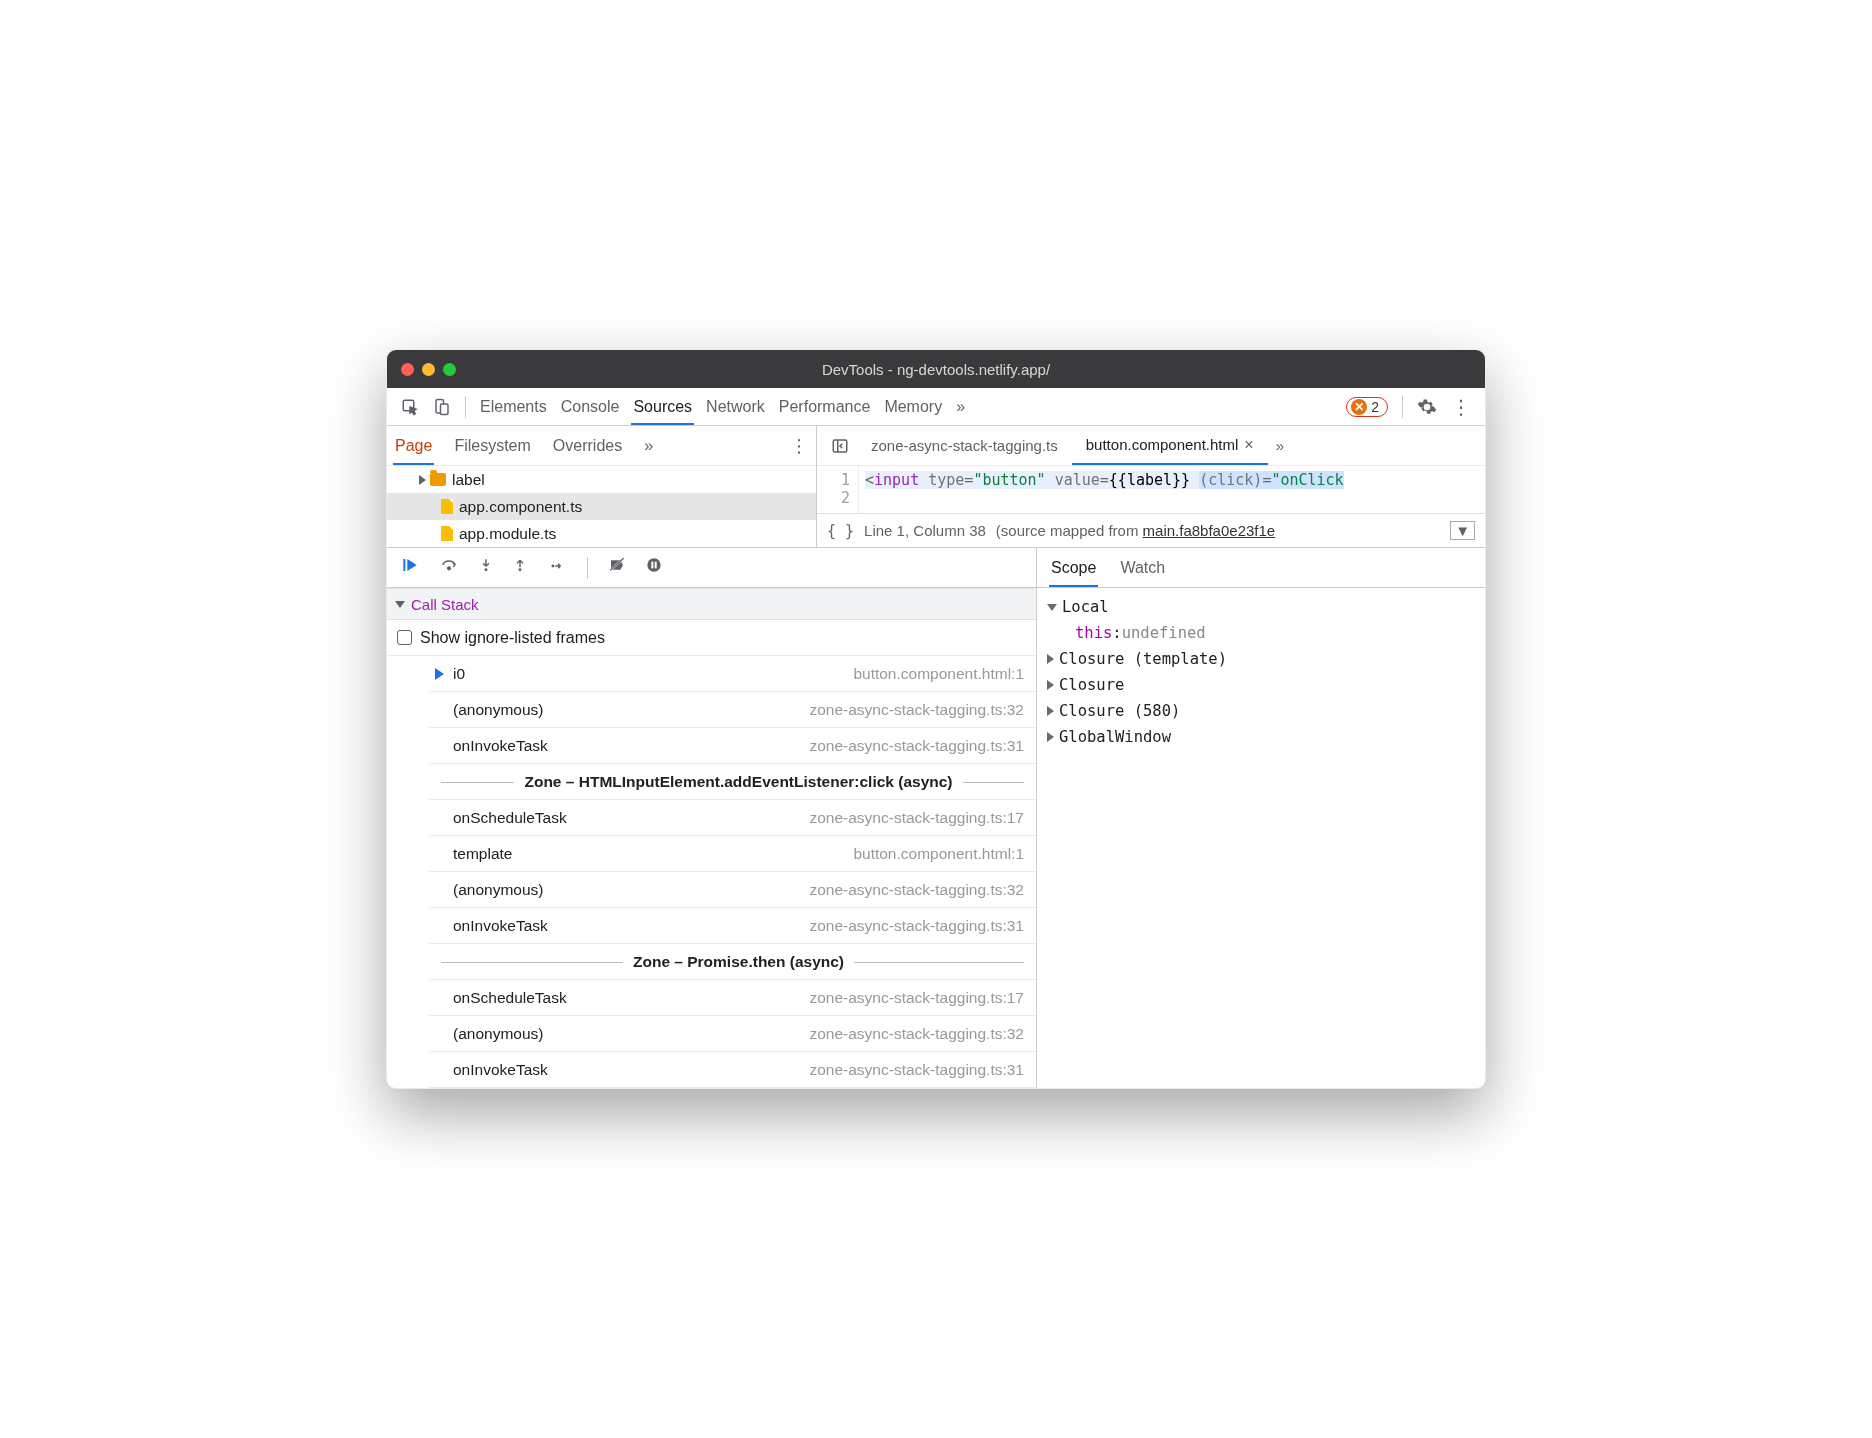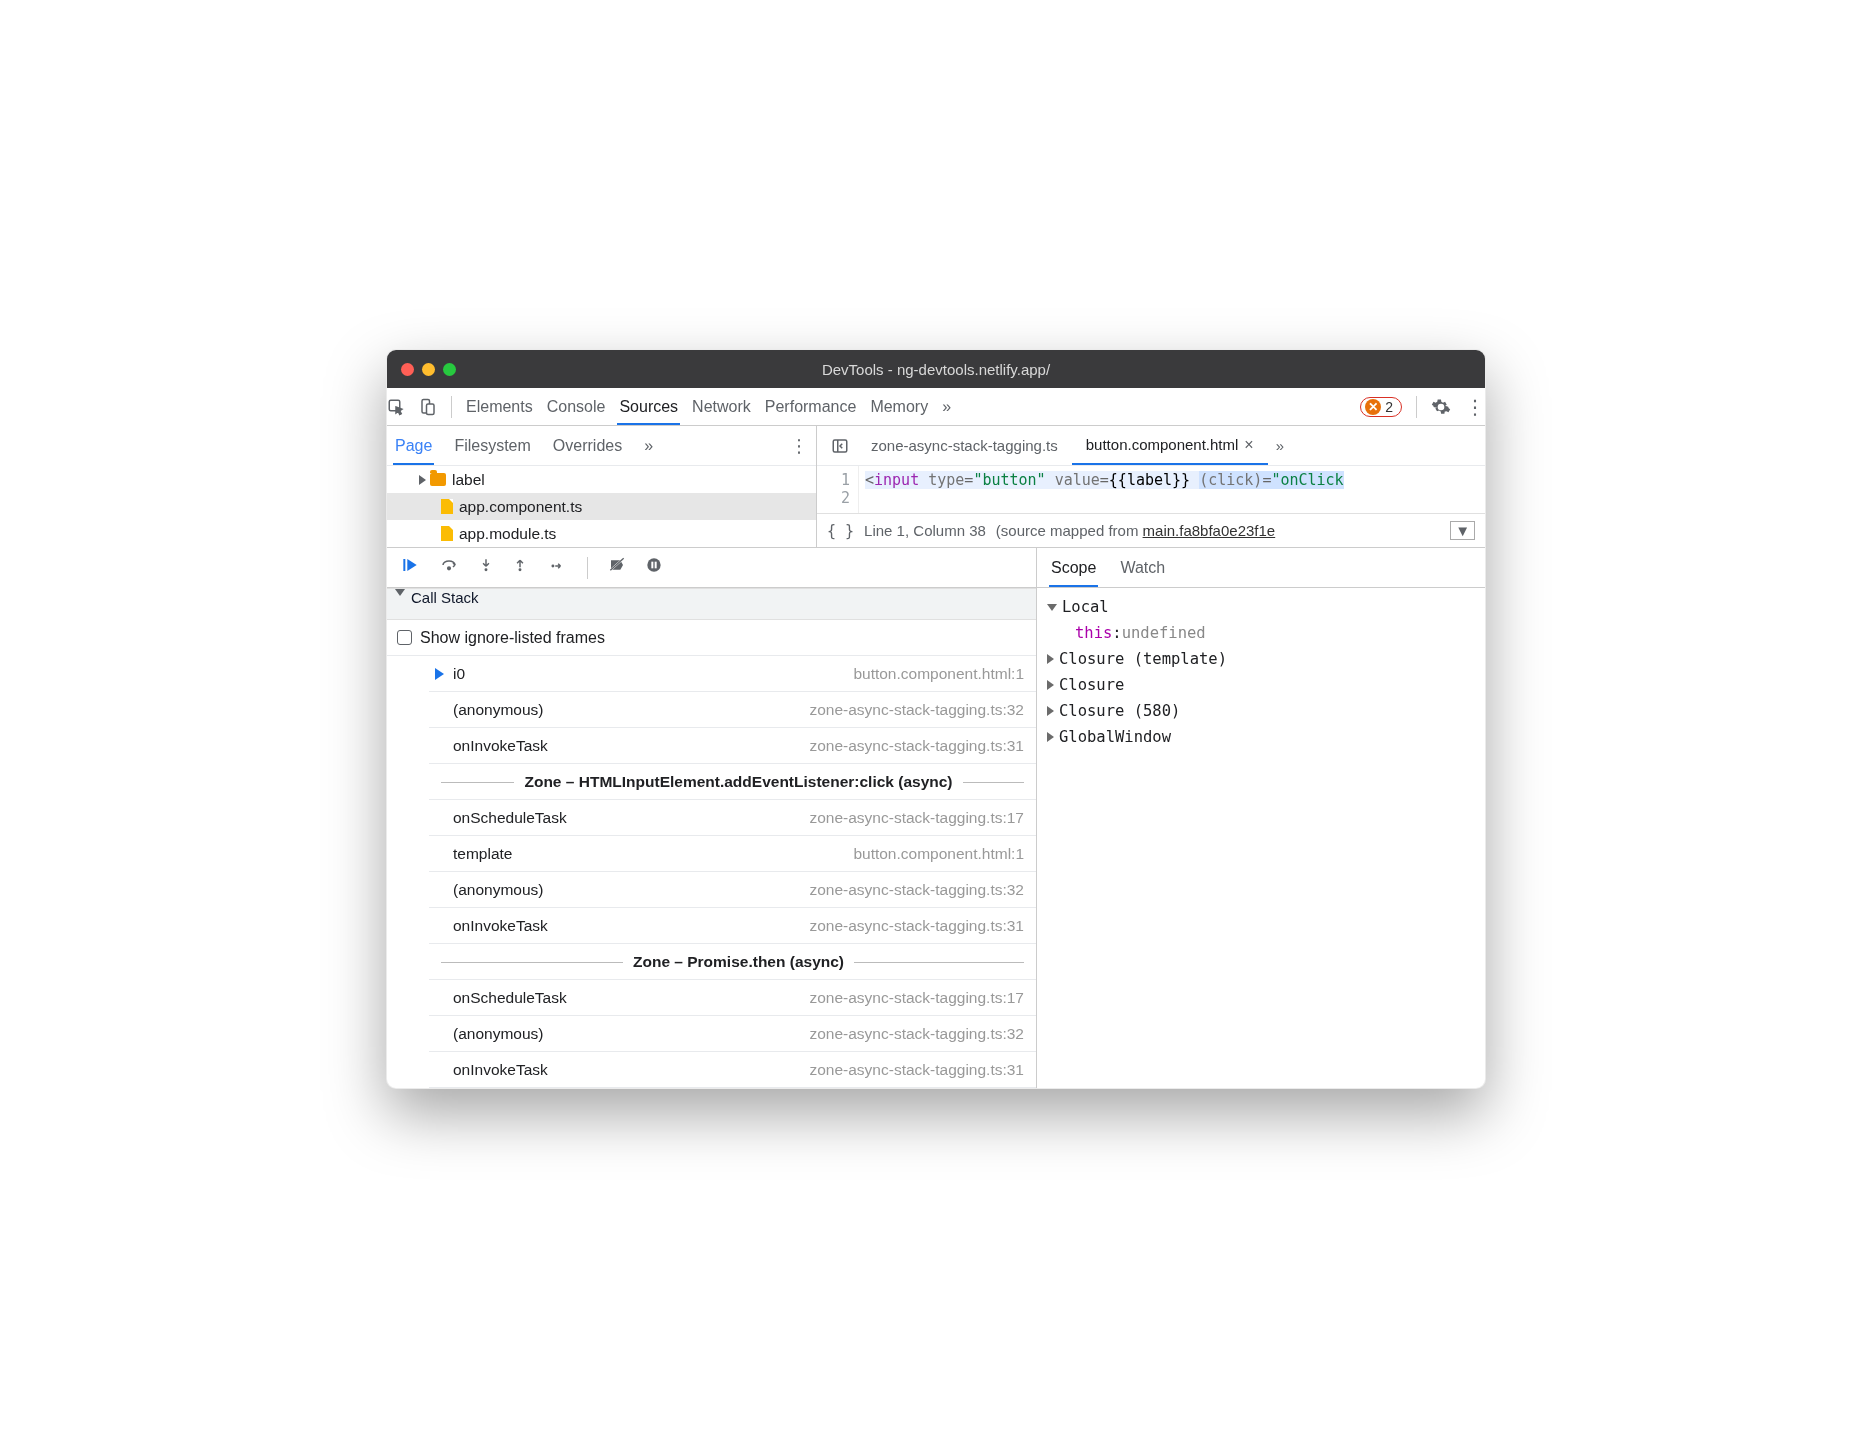--- a/index.html
+++ b/index.html
@@ -35,21 +35,21 @@
   .tdot.green { background: #27c93f; }
   .titlebar-title {
     position: absolute; left: 0; right: 0; text-align: center;
     color: #d8d8d8; font-size: 15px; font-weight: 500;
   }
   .maintoolbar {
     height: 38px;
     border-bottom: 1px solid #ccc;
     display: flex;
     align-items: center;
-    padding: 0 0;
+    padding: 0 14px;
     gap: 14px;
     font-size: 16px;
     color: #5f6368;
   }
   .maintoolbar .tab { cursor: pointer; }
   .maintoolbar .tab.active { color: #202124; font-weight: 500; }
   .maintoolbar .sep { width: 1px; height: 22px; background: #ccc; }
   .spacer { flex: 1; }
   .error-badge {
     border: 1px solid #d93025;
@@ -65,21 +65,21 @@
     font-size: 12px; font-weight: bold;
   }
   .icon { color: #5f6368; display:inline-flex; align-items:center; justify-content:center; }
   .main-body { display: flex; height: 122px; border-bottom: 1px solid #ccc; }
   .left-nav { width: 430px; border-right: 1px solid #ccc; display:flex; flex-direction:column; }
   .left-tabs {
     display: flex; align-items: center; height: 40px;
     padding: 0 8px; gap: 22px; font-size: 16px; color: #5f6368;
     border-bottom: 1px solid #e8eaed;
   }
-  .left-tabs .tab.active { color:#3b82f6; }
+  .left-tabs .tab.active { color:#c2410c; }
   .file-tree { flex:1; overflow:hidden; font-size: 15.5px; color:#202124; }
   .file-row { display:flex; align-items:center; height: 27px; padding-left: 10px; }
   .file-row.sel { background:#e6e6e6; }
   .tri { display:inline-block; width:0;height:0;border-top:5px solid transparent;border-bottom:5px solid transparent;border-left:7px solid #5f6368; margin-right:4px;}
   .folder-icon { width:16px;height:13px;background:#f29900;border-radius:2px 2px 2px 2px;margin-right:6px; position:relative;}
   .folder-icon::before{content:'';position:absolute;top:-3px;left:0;width:7px;height:3px;background:#f29900;border-radius:2px 2px 0 0;}
   .file-icon { width:12px;height:15px;background:#fbbc04;margin-right:6px;position:relative;}
   .file-icon::before{content:'';position:absolute;top:0;right:0;width:0;height:0;border-left:4px solid transparent;border-top:4px solid #fff;}
   .editor-area { flex:1; display:flex; flex-direction:column; }
   .editor-tabs { height:40px; display:flex; align-items:center; border-bottom:1px solid #e8eaed; font-size:15px; color:#5f6368; gap:0; padding-left:6px;}
@@ -93,21 +93,21 @@
   .c-embed{background:#e8f0fe;} .c-hi{background:#cfe2ff;}
   .editor-status { height:34px; display:flex; align-items:center; border-top:1px solid #e0e0e0; padding:0 10px; gap:10px; font-size:15px; color:#5f6368;}
   .editor-status .link{color:#333;text-decoration:underline;}
   .bottom { display:flex; }
   .debugger-left { width:650px; border-right:1px solid #ccc;}
   .debugger-right { flex:1; }
   .dbg-toolbar { height:40px; display:flex; align-items:center; gap:20px; padding:0 14px; border-bottom:1px solid #ccc;}
   .dbg-toolbar .ico{color:#5f6368; font-size:17px;}
   .dbg-toolbar .ico.play{color:#1a73e8;}
   .dbg-sep{width:1px;height:22px;background:#ccc;}
-  .section-hdr{height:32px;background:#f1f3f4;border-bottom:1px solid #e0e0e0;border-top:1px solid #e0e0e0;display:flex;padding:0 8px;font-size:15px;color:#0f172a;}
+  .section-hdr{height:32px;background:#f1f3f4;border-bottom:1px solid #e0e0e0;border-top:1px solid #e0e0e0;display:flex;align-items:center;padding:0 8px;font-size:15px;color:#a21caf;}
   .tri-down{display:inline-block;width:0;height:0;border-left:5px solid transparent;border-right:5px solid transparent;border-top:7px solid #5f6368;margin-right:6px;}
   .chk-row{height:36px;display:flex;align-items:center;padding:12px 10px;border-bottom:1px solid #e8eaed;font-size:16px;color:#202124;}
   .chk{width:15px;height:15px;border:1.5px solid #5f6368;border-radius:3px;margin-right:8px;}
   .frame{height:36px;display:flex;align-items:center;justify-content:space-between;padding:0 12px 0 24px;border-bottom:1px solid #e8eaed;font-size:15.5px;color:#202124;margin-left:42px;}
   .frame .loc{color:#999;}
   .frame.cur::before{content:'';position:absolute;margin-left:-18px;width:0;height:0;border-top:6px solid transparent;border-bottom:6px solid transparent;border-left:9px solid #1a73e8;}
   .frame.cur .fn{color:#202124;}
   .frame.async{font-weight:600;justify-content:center;position:relative;}
   .frame.async .line{position:absolute;left:12px;right:12px;top:50%;border-top:1px solid #bbb;z-index:0;}
   .frame.async .txt{background:#fff;padding:0 10px;z-index:1;}

